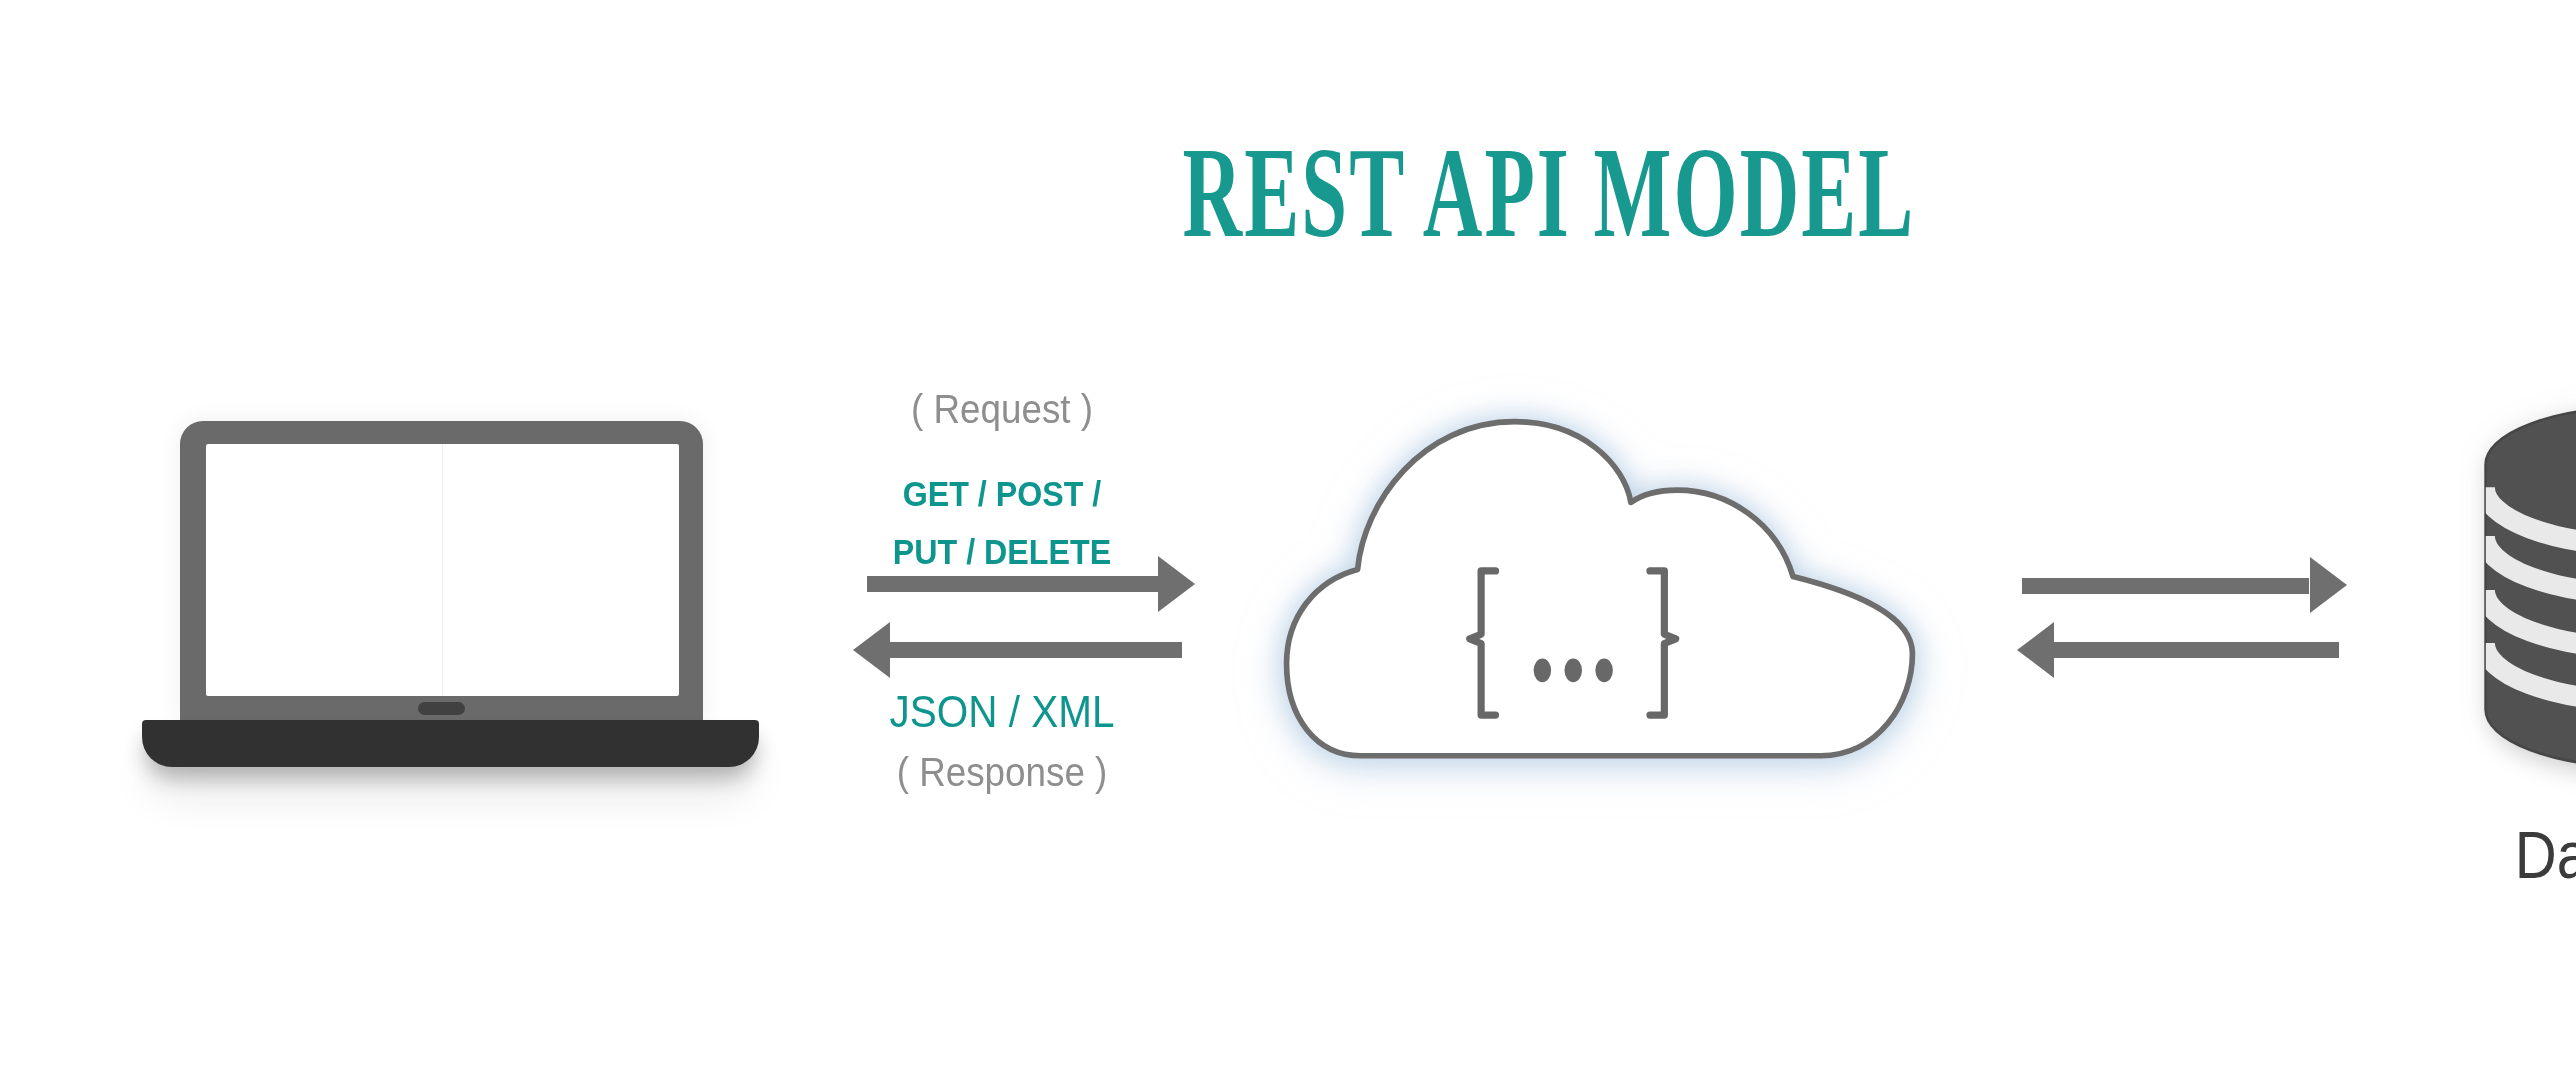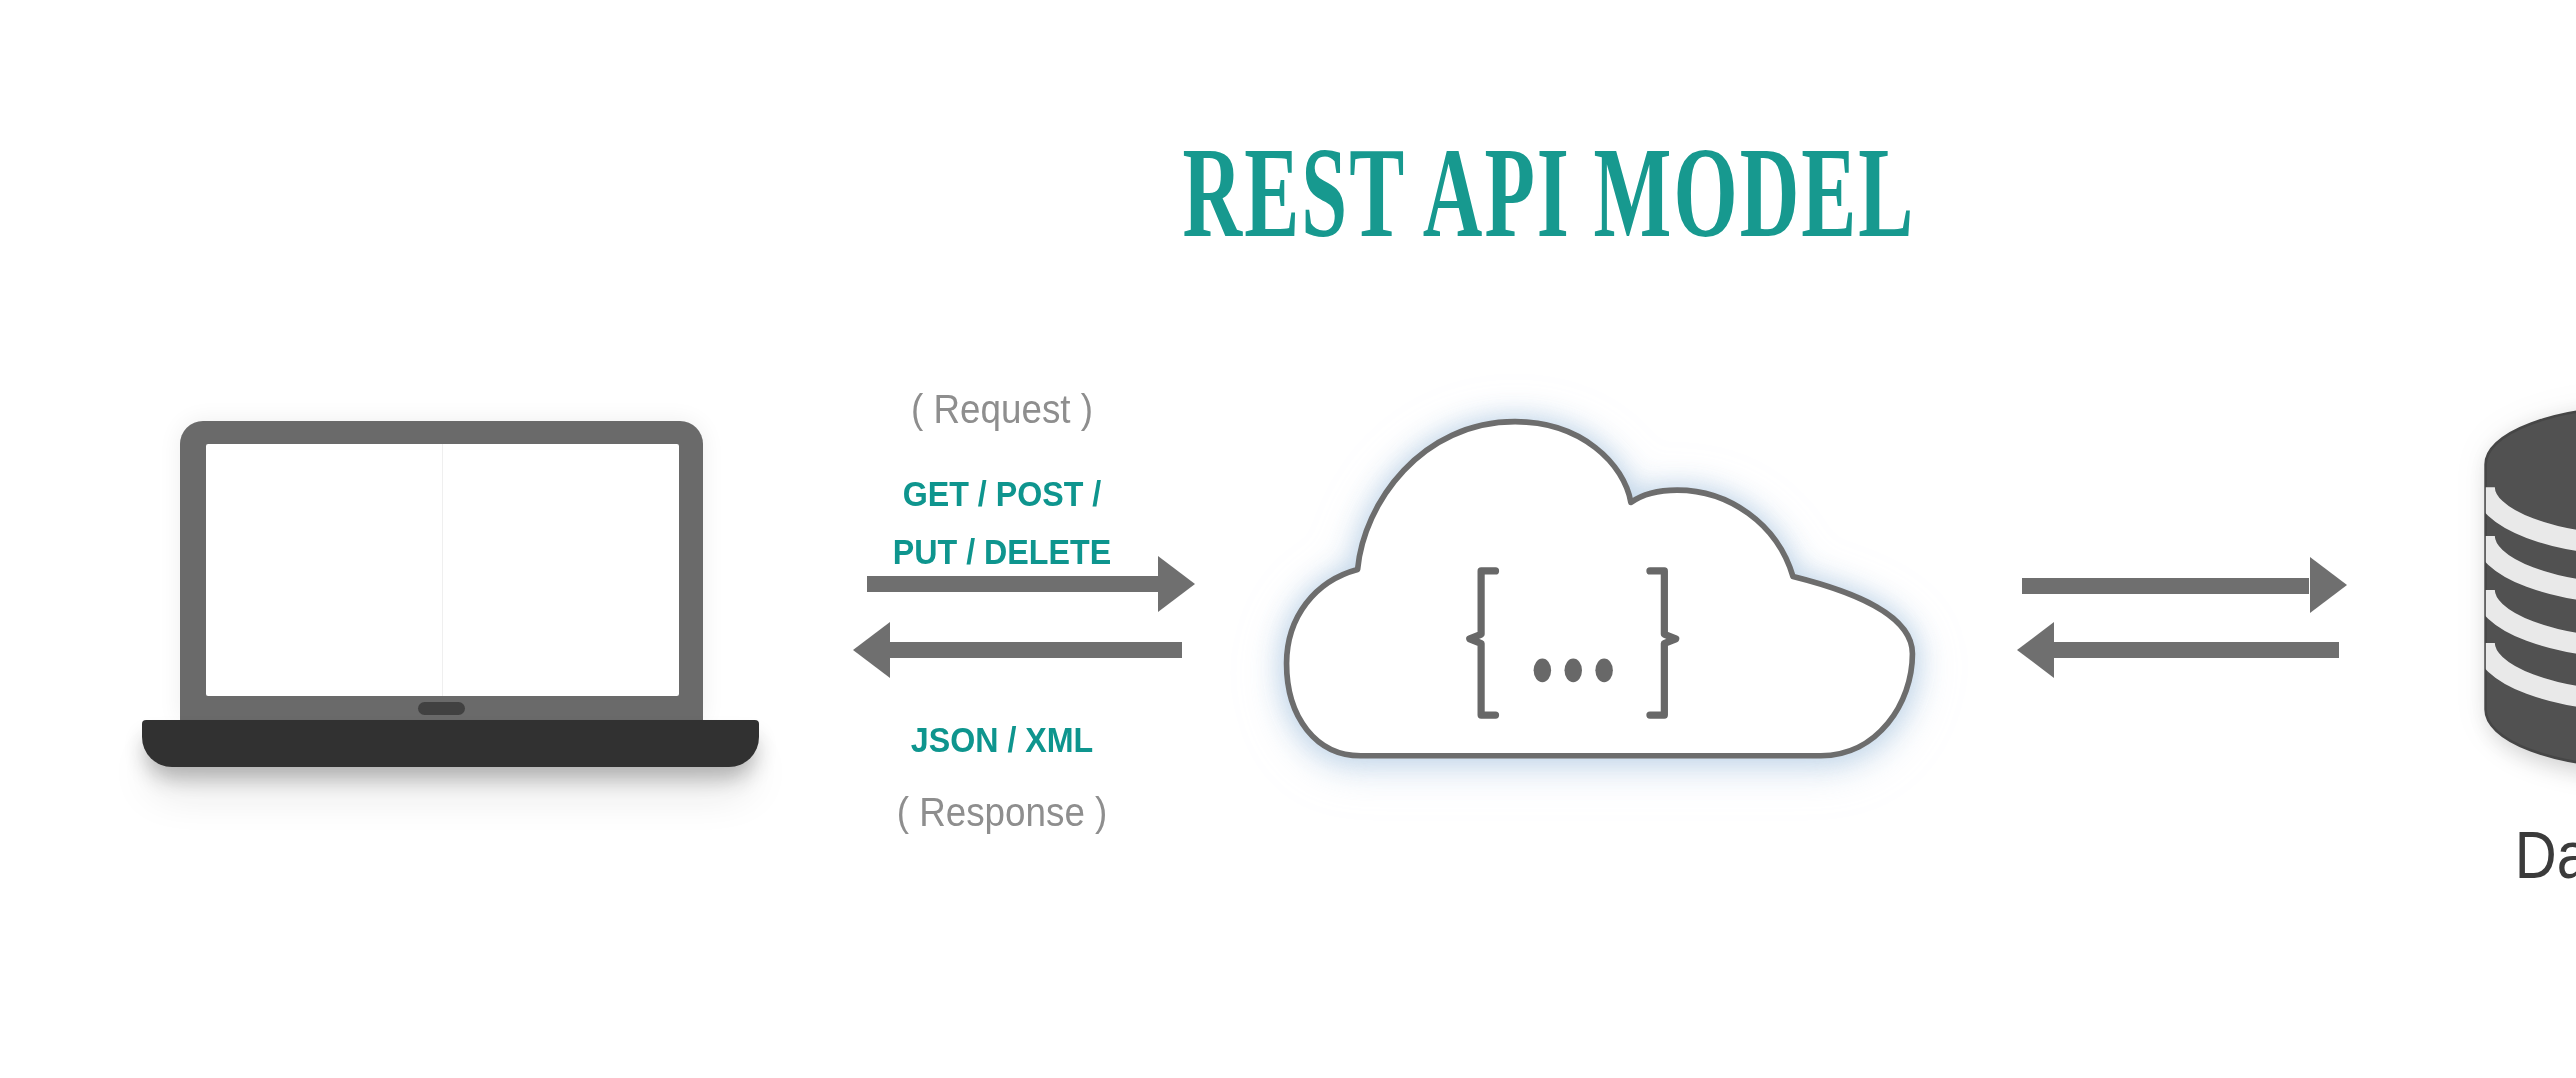--- a/index.html
+++ b/index.html
@@ -84,22 +84,22 @@
   .mid{
     position:absolute;left:1002px;transform:translateX(-50%);
     line-height:1;text-align:right;
   }
   .mid .squeeze{transform:scaleX(0.92);transform-origin:center;}
   .caption{font-size:40px;color:var(--caption-gray);font-weight:400;}
   .methods{font-size:35px;color:var(--teal);font-weight:700;}
   .cap-request{top:389px;}
   .methods-1{top:476px;text-decoration:underline;}
   .methods-2{top:518px;margin-top:16px;}
-  .formats{top:722px;font-size:35px;color:var(--teal);font-weight:700;}
-  .cap-response{top:792px;}
+  .formats{top:690px;font-size:44px;color:var(--teal);font-weight:400;}
+  .cap-response{top:752px;}
 
   
   .arrow-shaft{position:absolute;height:15.5px;background:var(--arrow-gray);}
   .arrow-head{position:absolute;width:0;height:0;
     border-top:28px solid transparent;border-bottom:28px solid transparent;}
   .head-right{border-left:37px solid var(--arrow-gray);}
   .head-left{border-right:37px solid var(--arrow-gray);}
 
   .req-c-shaft{left:867px;top:576px;width:292px;}
   .req-c-head{left:1158px;top:556px;}

